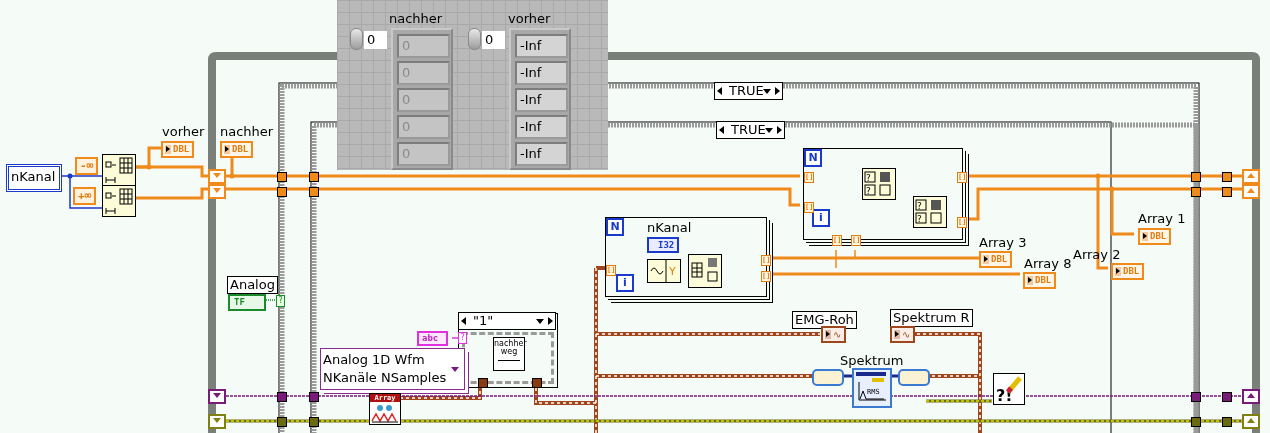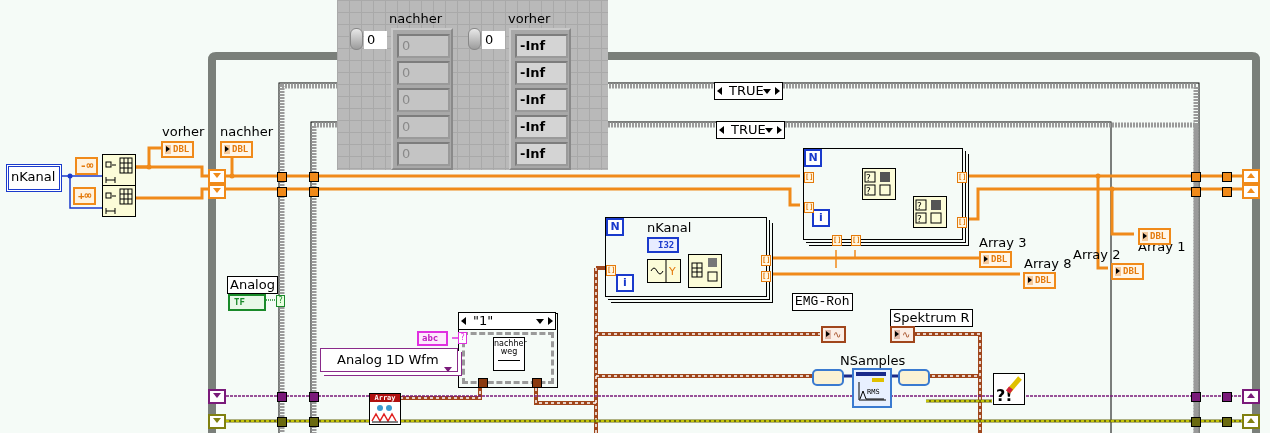--- a/index.html
+++ b/index.html
@@ -31,22 +31,22 @@
   .case-sel .r { position:absolute; right:2px; top:4px; border-left:5px solid #000; border-top:4px solid transparent; border-bottom:4px solid transparent; }
   .case-sel .d { position:absolute; right:11px; top:6px; border-top:5px solid #000; border-left:4px solid transparent; border-right:4px solid transparent; }
   .fp-panel { position:absolute; left:337px; top:0; width:271px; height:170px; background:#b9b9b9;
     background-image:linear-gradient(#a9a9a9 1px, transparent 1px), linear-gradient(90deg, #a9a9a9 1px, transparent 1px); background-size:12px 12px; }
   .fp-label { position:absolute; font-size:13px; color:#000; }
   .spin { position:absolute; width:11px; height:20px; border-radius:6px; background:linear-gradient(#e8e8e8,#9c9c9c); border:1px solid #888; }
   .idxbox { position:absolute; width:20px; height:18px; background:#fff; font-size:13px; line-height:18px; padding-left:3px; }
   .arr-frame { position:absolute; background:#a8a8a8; border:2px solid #c9c9c9; border-right-color:#8a8a8a; border-bottom-color:#8a8a8a; }
   .arr-cell { position:absolute; left:4px; width:46px; height:20px; border:2px solid #9a9a9a; border-top-color:#7d7d7d; border-left-color:#7d7d7d; font-size:13px; line-height:20px; padding-left:3px; }
   .arr-cell.dim { background:#c4c4c4; color:#8a8a8a; }
-  .arr-cell.val { background:#d4d4d4; color:#000;font-weight:bold; }
-  .ring { position:absolute; border:1px solid #8a2a8a; background:#fff; font-size:13px; line-height:18px; padding:2px 18px 2px 16px; box-shadow:3px 3px 0 #fff,4px 4px 0 #8a2a8a; }
+  .arr-cell.val { background:#d4d4d4; color:#000; }
+  .ring { position:absolute; border:1px solid #8a2a8a; background:#fff; font-size:13px; line-height:18px; padding:2px 18px 2px 2px; box-shadow:3px 3px 0 #fff,4px 4px 0 #8a2a8a; }
   .ring .d { position:absolute; right:5px; top:18px; border-top:5px solid #7a1a7a; border-left:4px solid transparent; border-right:4px solid transparent; }
 </style>
 </head>
 <body>
 
 <svg class="wires" width="1270" height="433">
 
   <path d="M212,433 V60 Q212,56 216,56 H1252 Q1256,56 1256,60 V433" fill="none" stroke="#7a7f7a" stroke-width="8"></path>
 
   <rect x="279" y="83" width="920" height="360" fill="none" stroke="#000" stroke-width="1"></rect>
@@ -280,21 +280,21 @@
       <rect x="3" y="8" width="10" height="14" fill="none" stroke="#000"></rect>
       <path d="M8,8 V22 M3,13 H13 M3,17 H13" stroke="#000"></path>
       <rect x="19" y="3" width="9" height="9" fill="#777"></rect>
       <rect x="19" y="17" width="9" height="9" fill="none" stroke="#000"></rect>
     </svg>
 </div>
 <div class="idx" style="left:606px;top:265px;">[]</div>
 <div class="idx" style="left:761px;top:255px;">[]</div>
 <div class="idx" style="left:761px;top:271px;">[]</div>
 
-<div class="label" style="left:1138px;top:212px;margin-top:28px;">Array 1</div>
+<div class="label" style="left:1138px;top:212px;">Array 1</div>
 <div class="dbl-ind" style="left:1138px;top:228px;">DBL</div>
 <div class="label" style="left:1073px;top:248px;">Array 2</div>
 <div class="dbl-ind" style="left:1111px;top:263px;">DBL</div>
 <div class="label" style="left:979px;top:236px;">Array 3</div>
 <div class="dbl-ind" style="left:979px;top:251px;">DBL</div>
 <div class="label" style="left:1024px;top:257px;">Array 8</div>
 <div class="dbl-ind" style="left:1023px;top:272px;">DBL</div>
 
 <div class="abs" style="left:458px;top:313px;width:98px;height:73px;border:1px solid #000;background:#f5fbf7;">
   <div class="abs" style="left:3px;top:18px;width:86px;height:46px;border:3px solid #9a9a9a;border-style:dashed;"></div>
@@ -310,39 +310,40 @@
   <div>weg</div>
   <div style="border-bottom:1px solid #000;margin:4px 4px 0;"></div>
 </div>
 <div class="tunnel" style="left:478px;top:378px;background:#8a3a10;"></div>
 <div class="tunnel" style="left:532px;top:378px;background:#8a3a10;"></div>
 <div class="abs" style="left:417px;top:331px;height:11px;border:2px solid #e030e0;background:#fce8fc;font:bold 9px monospace;color:#c020c0;line-height:11px;padding:0 8px 0 3px;">abc</div>
 <div class="abs" style="left:458px;top:332px;width:7px;height:10px;border:1px solid #e030e0;background:#fff;font-size:8px;color:#e030e0;line-height:10px;text-align:center;">?</div>
 
 <div class="ring" style="left:320px;top:348px;">
   <div>Analog 1D Wfm</div>
+  <div>NKanäle NSamples</div>
   <span class="d"></span>
 </div>
 
 <div class="abs" style="left:369px;top:393px;width:30px;height:30px;border:1px solid #000;background:#fff;">
   <div style="background:#b01010;color:#fff;font:bold 7px monospace;text-align:center;line-height:8px;">Array</div>
   <svg width="30" height="22">
       <circle cx="10" cy="6" r="3" fill="#3a9ad0"></circle>
       <circle cx="19" cy="6" r="3" fill="#3a9ad0"></circle>
       <path d="M2,19 L6,12 L10,19 L14,12 L18,19 L22,12 L26,19" stroke="#e02020" fill="none" stroke-width="1.5"></path>
       <path d="M2,20 H28" stroke="#000"></path>
     </svg>
 </div>
 
-<div class="boxlabel" style="left:792px;top:293px;font-family:Liberation Mono, monospace;">EMG-Roh</div>
+<div class="boxlabel" style="left:792px;top:311px;">EMG-Roh</div>
 <div class="wave-ind" style="left:821px;top:326px;">∿</div>
 <div class="boxlabel" style="left:890px;top:309px;">Spektrum R</div>
 <div class="wave-ind" style="left:890px;top:326px;">∿</div>
 
-<div class="label" style="left:840px;top:354px;">NSamples</div>
+<div class="label" style="left:840px;top:354px;">Spektrum</div>
 <div class="abs" style="left:812px;top:369px;width:28px;height:13px;border:2px solid #3a7ad0;border-radius:5px;background:#fbf2d4;"></div>
 <div class="abs" style="left:852px;top:368px;width:36px;height:36px;border:2px solid #3a7ad0;background:#e8f0ff;">
   <svg width="36" height="36">
       <rect x="2" y="2" width="30" height="4" fill="#1a2a8a"></rect>
       <rect x="18" y="8" width="12" height="4" fill="#e0c000"></rect>
       <path d="M5,12 V30 H32" stroke="#000" fill="none"></path>
       <path d="M6,29 L9,21 L12,29 H30" stroke="#000" fill="none"></path>
       <text x="13" y="24" font-size="7" font-family="DejaVu Sans Mono">RMS</text>
     </svg>
 </div>

